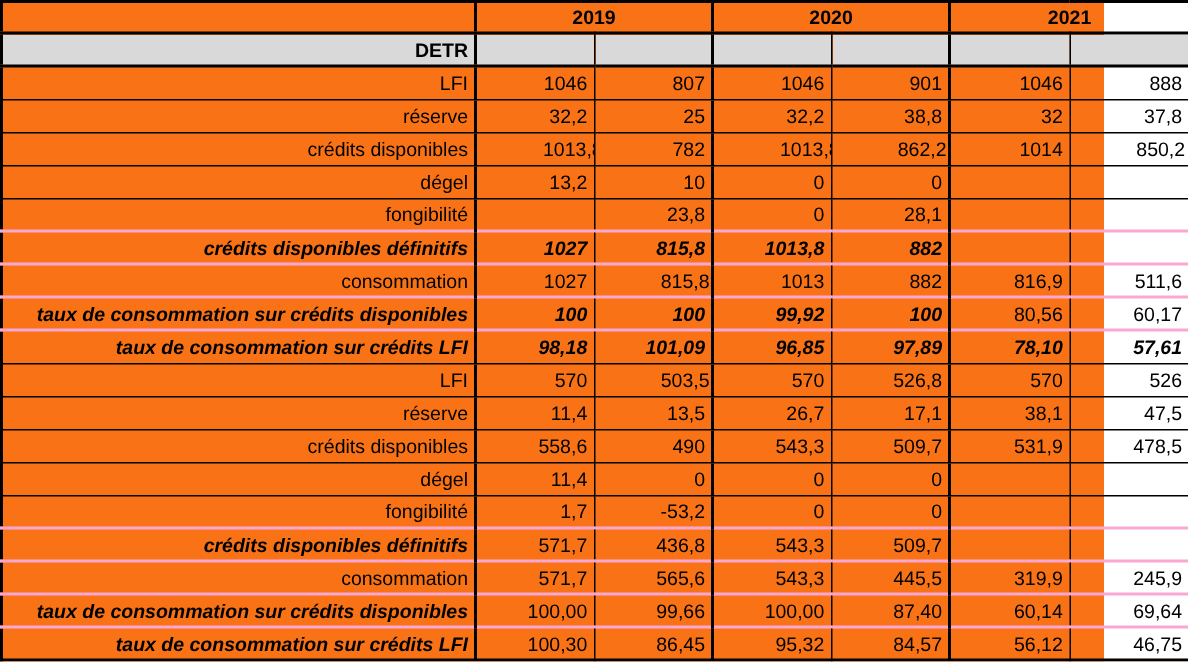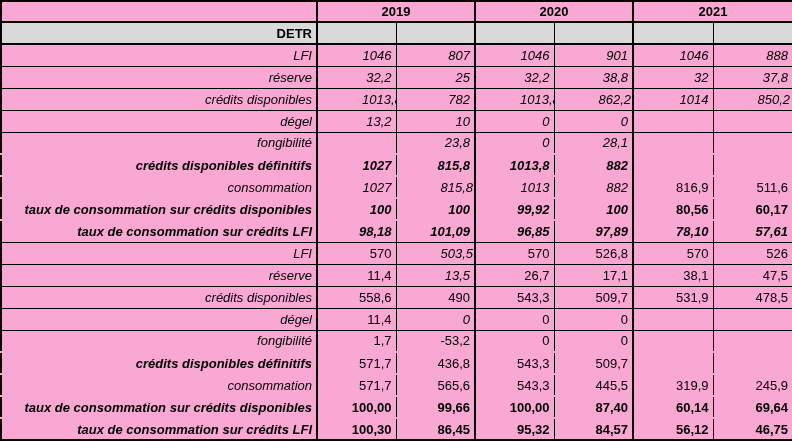--- a/index.html
+++ b/index.html
@@ -1,27 +1,27 @@
 <!DOCTYPE html>
 <html><head>
 <meta charset="utf-8">
 <style>
   html,body{margin:0;padding:0;background:#fff;}
-  #app{width:792px;height:441px;background:#f9a8d4;box-sizing:border-box;}
+  #app{width:736px;height:441px;background:#f97316;box-sizing:border-box;}
   table{border-collapse:collapse;table-layout:fixed;width:792px;height:441px;
         font-family:"Liberation Sans",sans-serif;font-size:13px;color:#000;
         border:2px solid #000;}
   th,td{border:1px solid #000;padding:0 4px;white-space:nowrap;overflow:hidden;
         vertical-align:middle;box-sizing:border-box;}
   thead th{font-weight:bold;text-align:center;border-bottom:2px solid #000;height:21px;}
   tbody td{height:19px;}
   .lbl{text-align:right;}
   .num{text-align:right;}
-  .sty-i{font-style:italic;padding-left:44px;}
-  .sty-b{font-weight:bold;margin-left:28px;}
+  .sty-i{padding-left:44px;}
+  .sty-b{font-weight:normal;margin-left:28px;}
   .sty-bi{font-weight:bold;font-style:italic;}
   .grp{border-left:2px solid #000;}
   tr.section-row td{background:#d9d9d9;font-weight:bold;
         border-top:2px solid #000;border-bottom:2px solid #000;}
   tr.heavy-top td{border-top:2px solid #f9a8d4;}
 </style>
 </head>
 <body>
 
 <div id="app">

